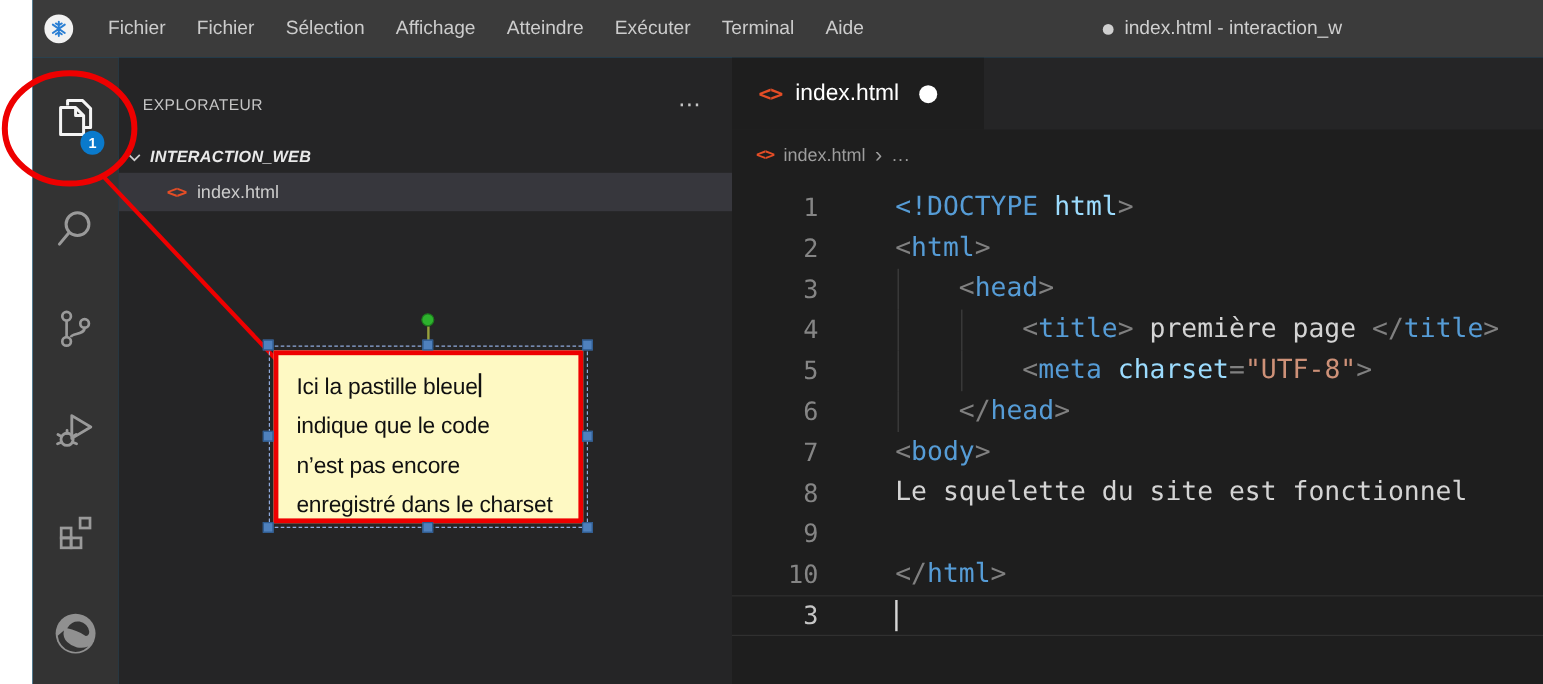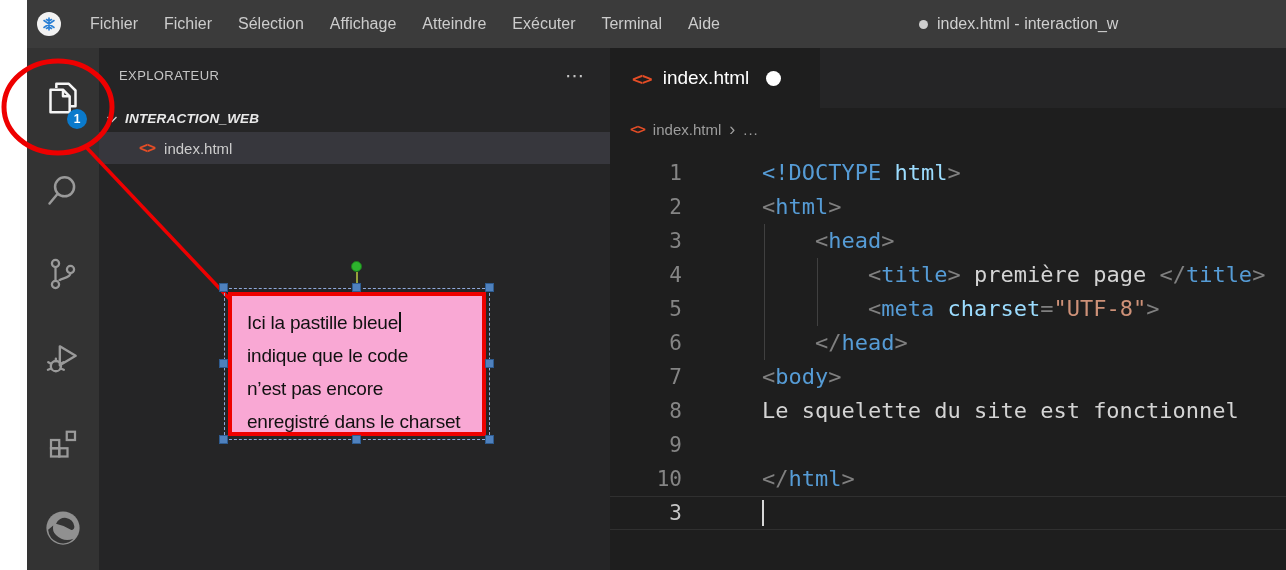--- a/index.html
+++ b/index.html
@@ -21,21 +21,21 @@
   .main-row { position:absolute; left:0; top:48px; width:100%; height:522px; display:flex; }
 
   
   .activity-bar { width:72px; height:100%; background:#333333; display:flex; flex-direction:column; align-items:center; flex:0 0 auto; }
   .ab-item { position:relative; width:72px; height:85px; display:flex; align-items:center; justify-content:center; }
   .ab-item svg { display:block; }
   .badge { position:absolute; right:12px; bottom:18px; min-width:20px; height:20px; border-radius:50%; background:#0a7acc; color:#ffffff; font-size:12px; font-weight:bold; display:flex; align-items:center; justify-content:center; }
 
   
   .sidebar { width:511px; height:100%; background:#252526; flex:0 0 auto; position:relative; }
-  .sidebar-header { display:flex; align-items:center; justify-content:space-between; padding:20px 26px 0 20px; }
+  .sidebar-header { display:flex; align-items:center; justify-content:space-between; padding:32px 26px 0 20px; }
   .sidebar-title { color:#c5c5c5; font-size:13px; letter-spacing:0.4px; }
   .sidebar-actions { color:#c5c5c5; font-size:19px; line-height:10px; cursor:pointer; }
   .workspace-row { display:flex; align-items:center; height:27px; margin-top:22px; padding-left:5px; cursor:pointer; }
   .workspace-label { color:#e9e9e9; font-size:13.5px; font-weight:bold; margin-left:5px; letter-spacing:0.2px;font-style:italic; }
   .file-row { display:flex; align-items:center; height:32px; background:#37373d; cursor:pointer; }
   .file-row .html-glyph { margin-left:40px; }
   .file-label { color:#cccccc; font-size:15px; margin-left:9px; }
 
   .html-glyph { font-family:"DejaVu Sans Mono", monospace; font-weight:bold; color:#e44d26; letter-spacing:-1px; font-size:15px; }
 
@@ -50,29 +50,29 @@
   .breadcrumb .html-glyph { font-size:14px; }
   .bc-file { color:#9d9d9d; font-size:15px; cursor:pointer; }
   .bc-sep { color:#9d9d9d; font-size:18px; }
   .bc-more { color:#9d9d9d; font-size:15px; letter-spacing:1px; cursor:pointer; }
 
   .code-area { position:absolute; left:0; top:102px; right:0; bottom:0; background:#1e1e1e; padding-top:6px; font-family:"DejaVu Sans Mono", monospace; font-size:22px; }
   .code-line { position:relative; height:34px; display:flex; align-items:center; }
   .code-line.current { border-top:1px solid #303030; border-bottom:1px solid #303030; }
   .ln { width:72px; text-align:right; color:#858585; flex:0 0 auto; font-size:21px; }
   .code-line.current .ln { color:#c6c6c6; }
-  .line-content { position:relative; margin-left:80px; white-space:pre; color:#d4d4d4; height:34px; line-height:34px;text-align:right; }
+  .line-content { position:relative; margin-left:64px; white-space:pre; color:#d4d4d4; height:34px; line-height:34px;text-align:right; }
   .tk-kw { color:#569cd6; } .tk-p { color:#808080; } .tk-attr { color:#9cdcfe; }
   .tk-str { color:#ce9178; } .tk-txt { color:#d4d4d4; } .tk-lb { color:#9cdcfe; }
   .indent-guide { position:absolute; top:0; width:1px; height:34px; background:#404040; }
   .cursor-bar { position:absolute; left:0; top:4px; width:2px; height:26px; background:#d7d7d7; }
 
   
   .anno-overlay { position:absolute; left:0; top:0; width:1286px; height:570px; z-index:50; pointer-events:none; }
-  .callout-box { position:absolute; left:228px; top:292px; width:258px; height:144px; background:#f9a8d4; border:4px solid #ee0000; z-index:60; padding:10px 0 0 15px; }
+  .callout-box { position:absolute; left:228px; top:292px; width:258px; height:144px; background:#fef9c3; border:4px solid #ee0000; z-index:60; padding:10px 0 0 15px; }
   .callout-line { color:#111111; font-size:19px; line-height:33px; letter-spacing:-0.2px; white-space:nowrap; }
   .text-cursor { display:inline-block; width:1.5px; height:20px; background:#111111; vertical-align:-3px; margin-left:1px; }
   .select-rect { position:absolute; left:224px; top:288px; width:266px; height:152px; border:1.5px dashed #8faadc; z-index:55; }
   .handle { position:absolute; width:9px; height:9px; background:#4f81bd; border:1px solid #2e5b8f; z-index:70; }
   .rotate-stem { position:absolute; left:356px; top:272px; width:1.5px; height:16px; background:#97a13c; z-index:70; }
   .rotate-handle { position:absolute; left:351px; top:261px; width:11px; height:11px; border-radius:50%; background:#2db22d; border:1px solid #1d7a1d; z-index:70; }
 </style>
 </head>
 <body>
 

